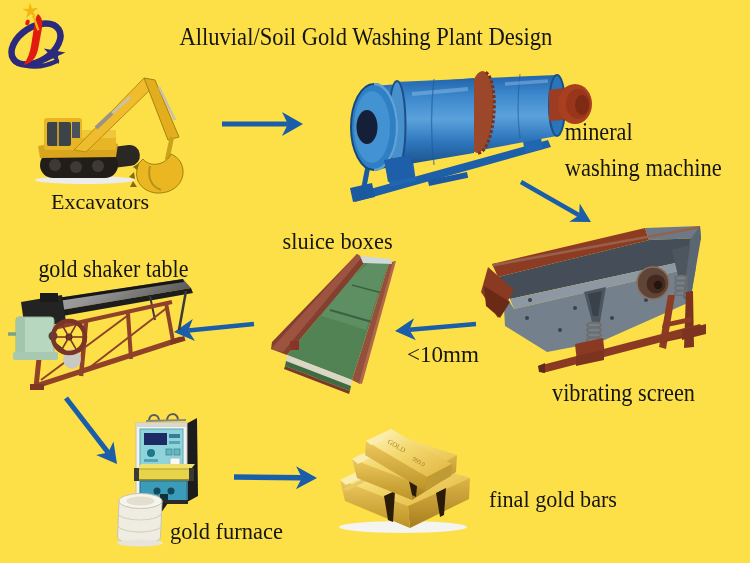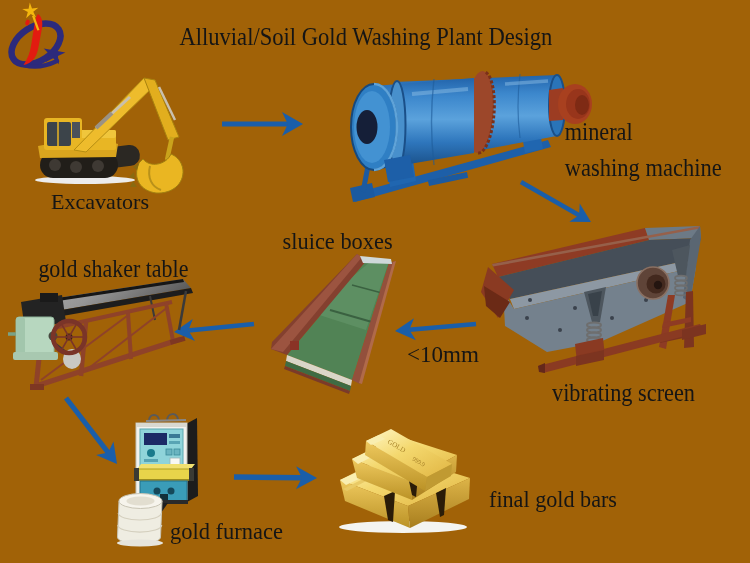--- a/index.html
+++ b/index.html
@@ -1,15 +1,15 @@
 <!DOCTYPE html>
 <html><head><meta charset="utf-8">
 <style>
 html,body{margin:0;padding:0;background:#ffffff;}
-#page{position:relative;width:750px;height:563px;background:#a16207;overflow:hidden;}
+#page{position:relative;width:750px;height:563px;background:#fde047;overflow:hidden;}
 </style></head>
 <body>
 <div id="page">
 <svg width="750" height="563" viewBox="0 0 750 563">
 <defs>
 <linearGradient id="drum" x1="0" y1="0" x2="0" y2="1">
  <stop offset="0" stop-color="#2264ab"></stop>
  <stop offset="0.2" stop-color="#3c87cc"></stop>
  <stop offset="0.45" stop-color="#5ba2dc"></stop>
  <stop offset="0.7" stop-color="#2e76bc"></stop>

